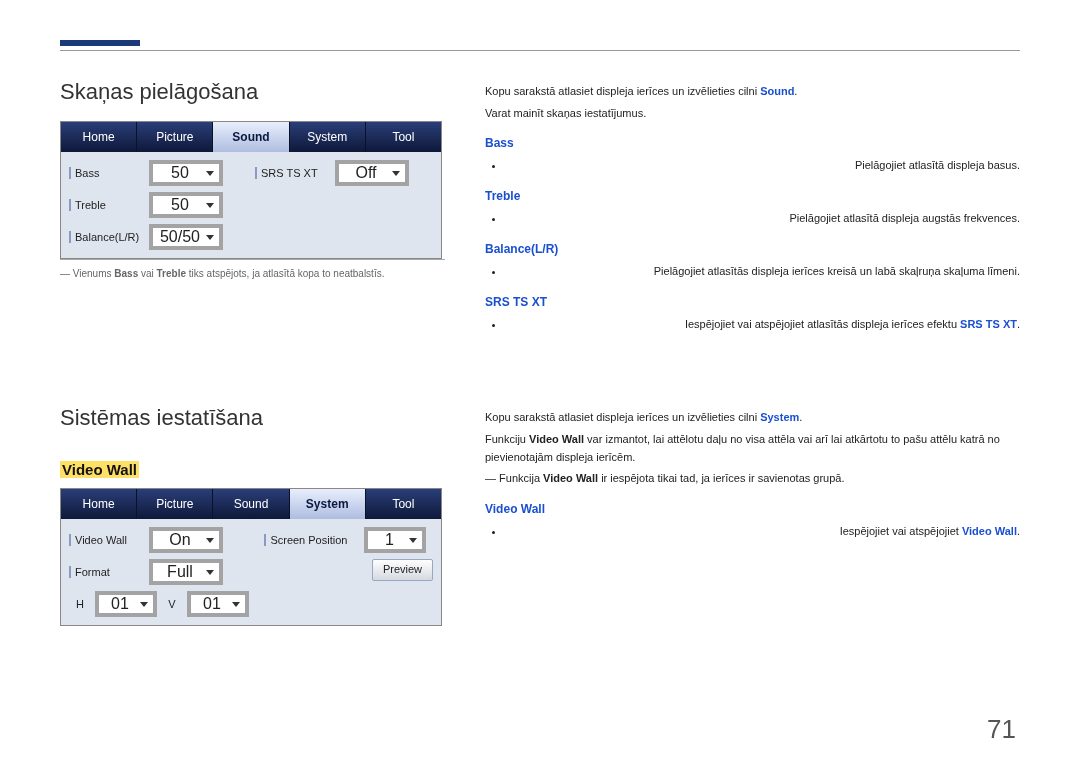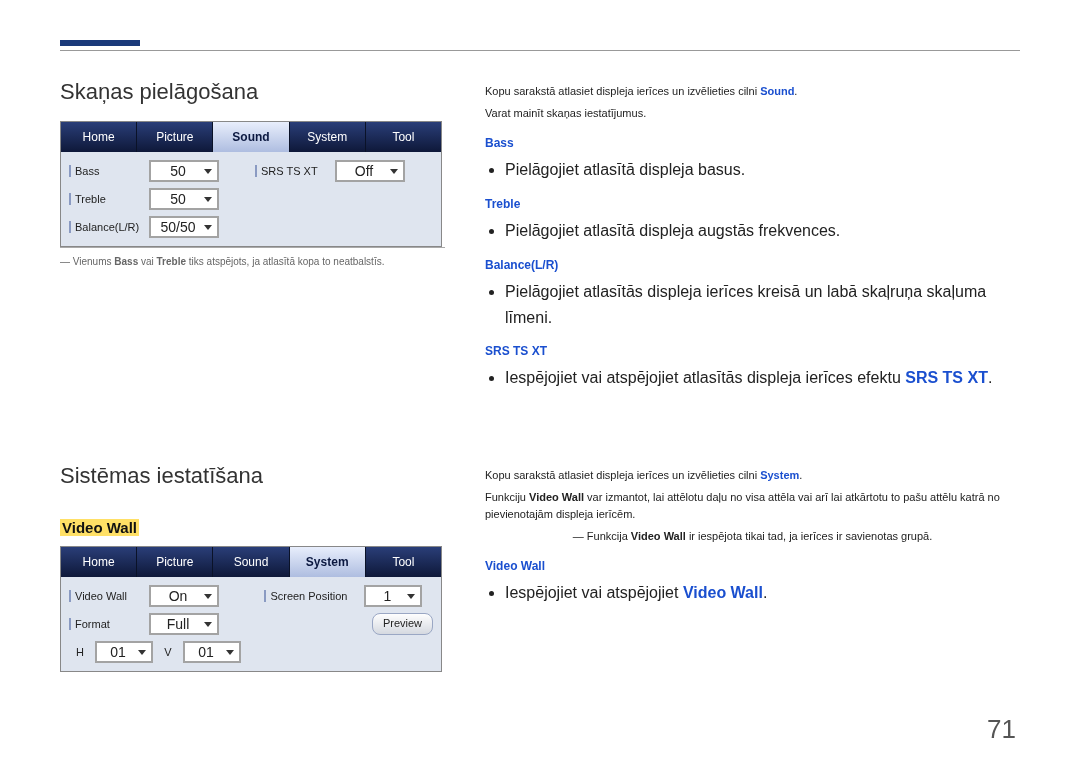--- a/index.html
+++ b/index.html
@@ -54,30 +54,30 @@
     color: #111;
   }
   .footnote {
     font-size: 10px;
     color: #666;
     border-top: 1px solid #aaa;
     padding-top: 8px;
   }
   .right-col p { margin: 4px 0; }
   .right-col ul { margin: 2px 0 12px 20px; padding: 0; }
-  .right-col ul li { margin: 2px 0; font-size: 16px; }
+  .right-col ul li { margin: 2px 0; font-size: 11px; text-align: right; }
   .sub-heading {
     color: #1a4fcf;
     font-weight: bold;
     font-size: 12px;
     margin: 12px 0 4px 0;
   }
   .bold-inline { font-weight: bold; }
   .blue-bold { color: #1a4fcf; font-weight: bold; }
-  .dash-note { margin: 6px 0; font-size: 11px; text-align: center; }
+  .dash-note { margin: 6px 0; font-size: 11px; }
 
   
   .ui-panel {
     border: 1px solid #888;
     background: #000000;
     width: 380px;
     font-size: 11px;
   }
   .ui-tabs {
     display: flex;
@@ -120,26 +120,26 @@
   .ui-label {
     width: 70px;
     font-size: 11px;
     color: #222;
     border-left: 2px solid #8a9ac2;
     padding-left: 4px;
   }
   .ui-label.sm { width: 22px; text-align:center; border-left:none; padding-left:0;}
   .ui-select {
     background: #fff;
-    border: 2px solid #a3a3a3;
+    border: 4px solid #a3a3a3;
     height: 18px;
     line-height: 18px;
     padding: 0 18px 0 6px;
     position: relative;
-    font-size: 14px;
+    font-size: 16px;
     min-width: 42px;
     display: inline-flex;
     align-items: center;
     justify-content: center;
   }
   .ui-select::after {
     content: "";
     position: absolute;
     right: 5px;
     top: 7px;
@@ -147,21 +147,21 @@
     border-right: 4px solid transparent;
     border-top: 5px solid #333;
   }
   .ui-btn {
     background: linear-gradient(#fefefe, #d5d9e0);
     border: 1px solid #9aa7c4;
     height: 20px;
     line-height: 18px;
     padding: 0 10px;
     font-size: 11px;
-    border-radius: 8px;
+    border-radius: 2px;
   }
 
   .page-number {
     position: absolute;
     bottom: 18px;
     right: 64px;
     font-size: 26px;
     color: #555;
   }
 

